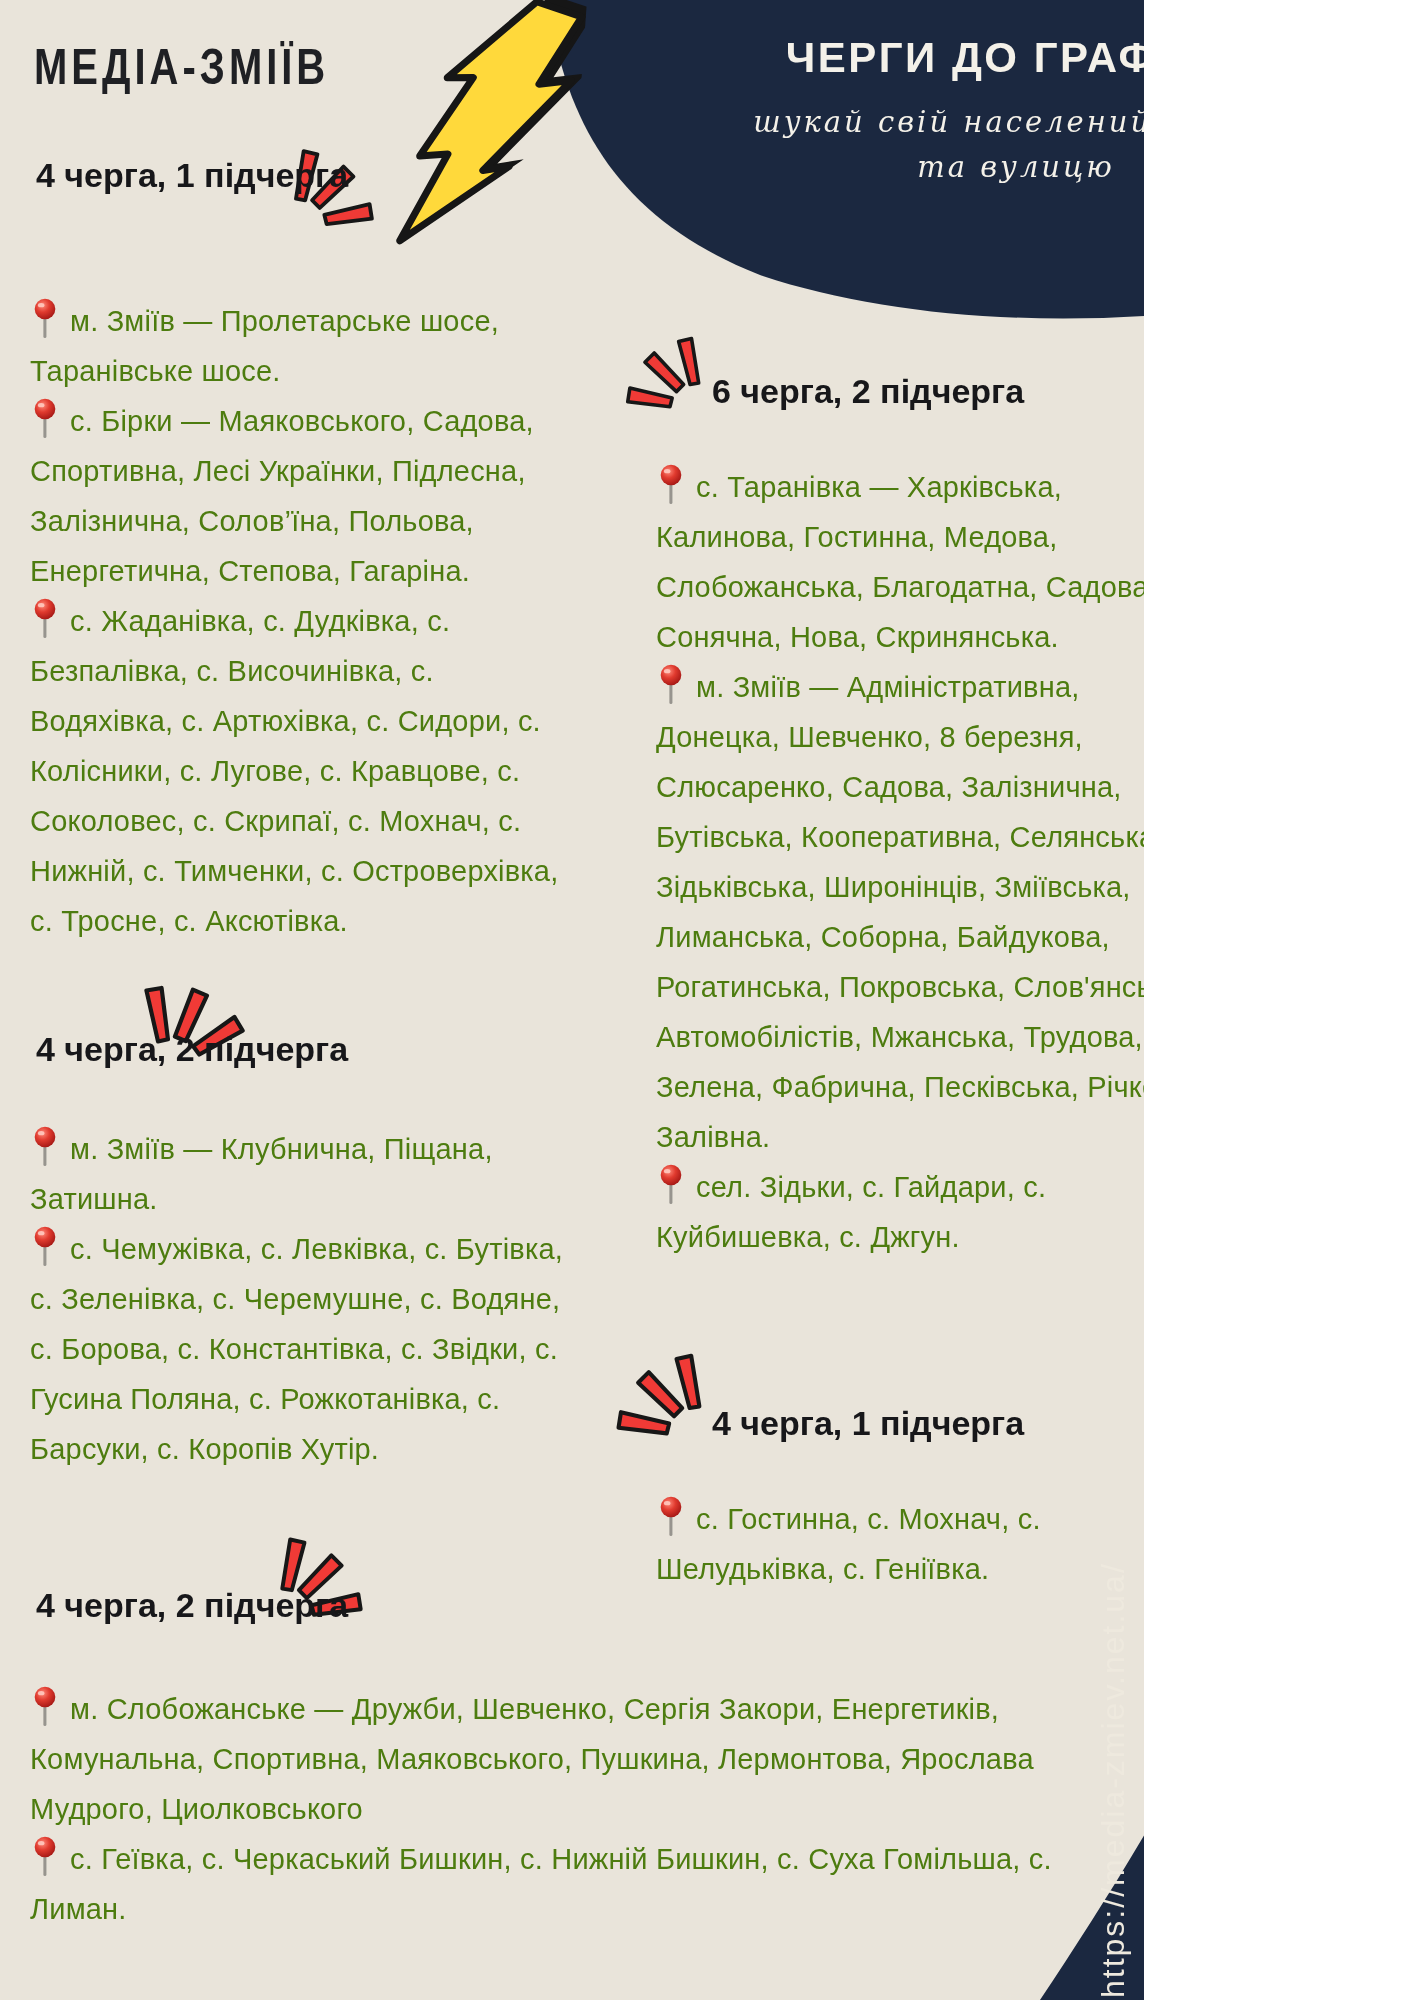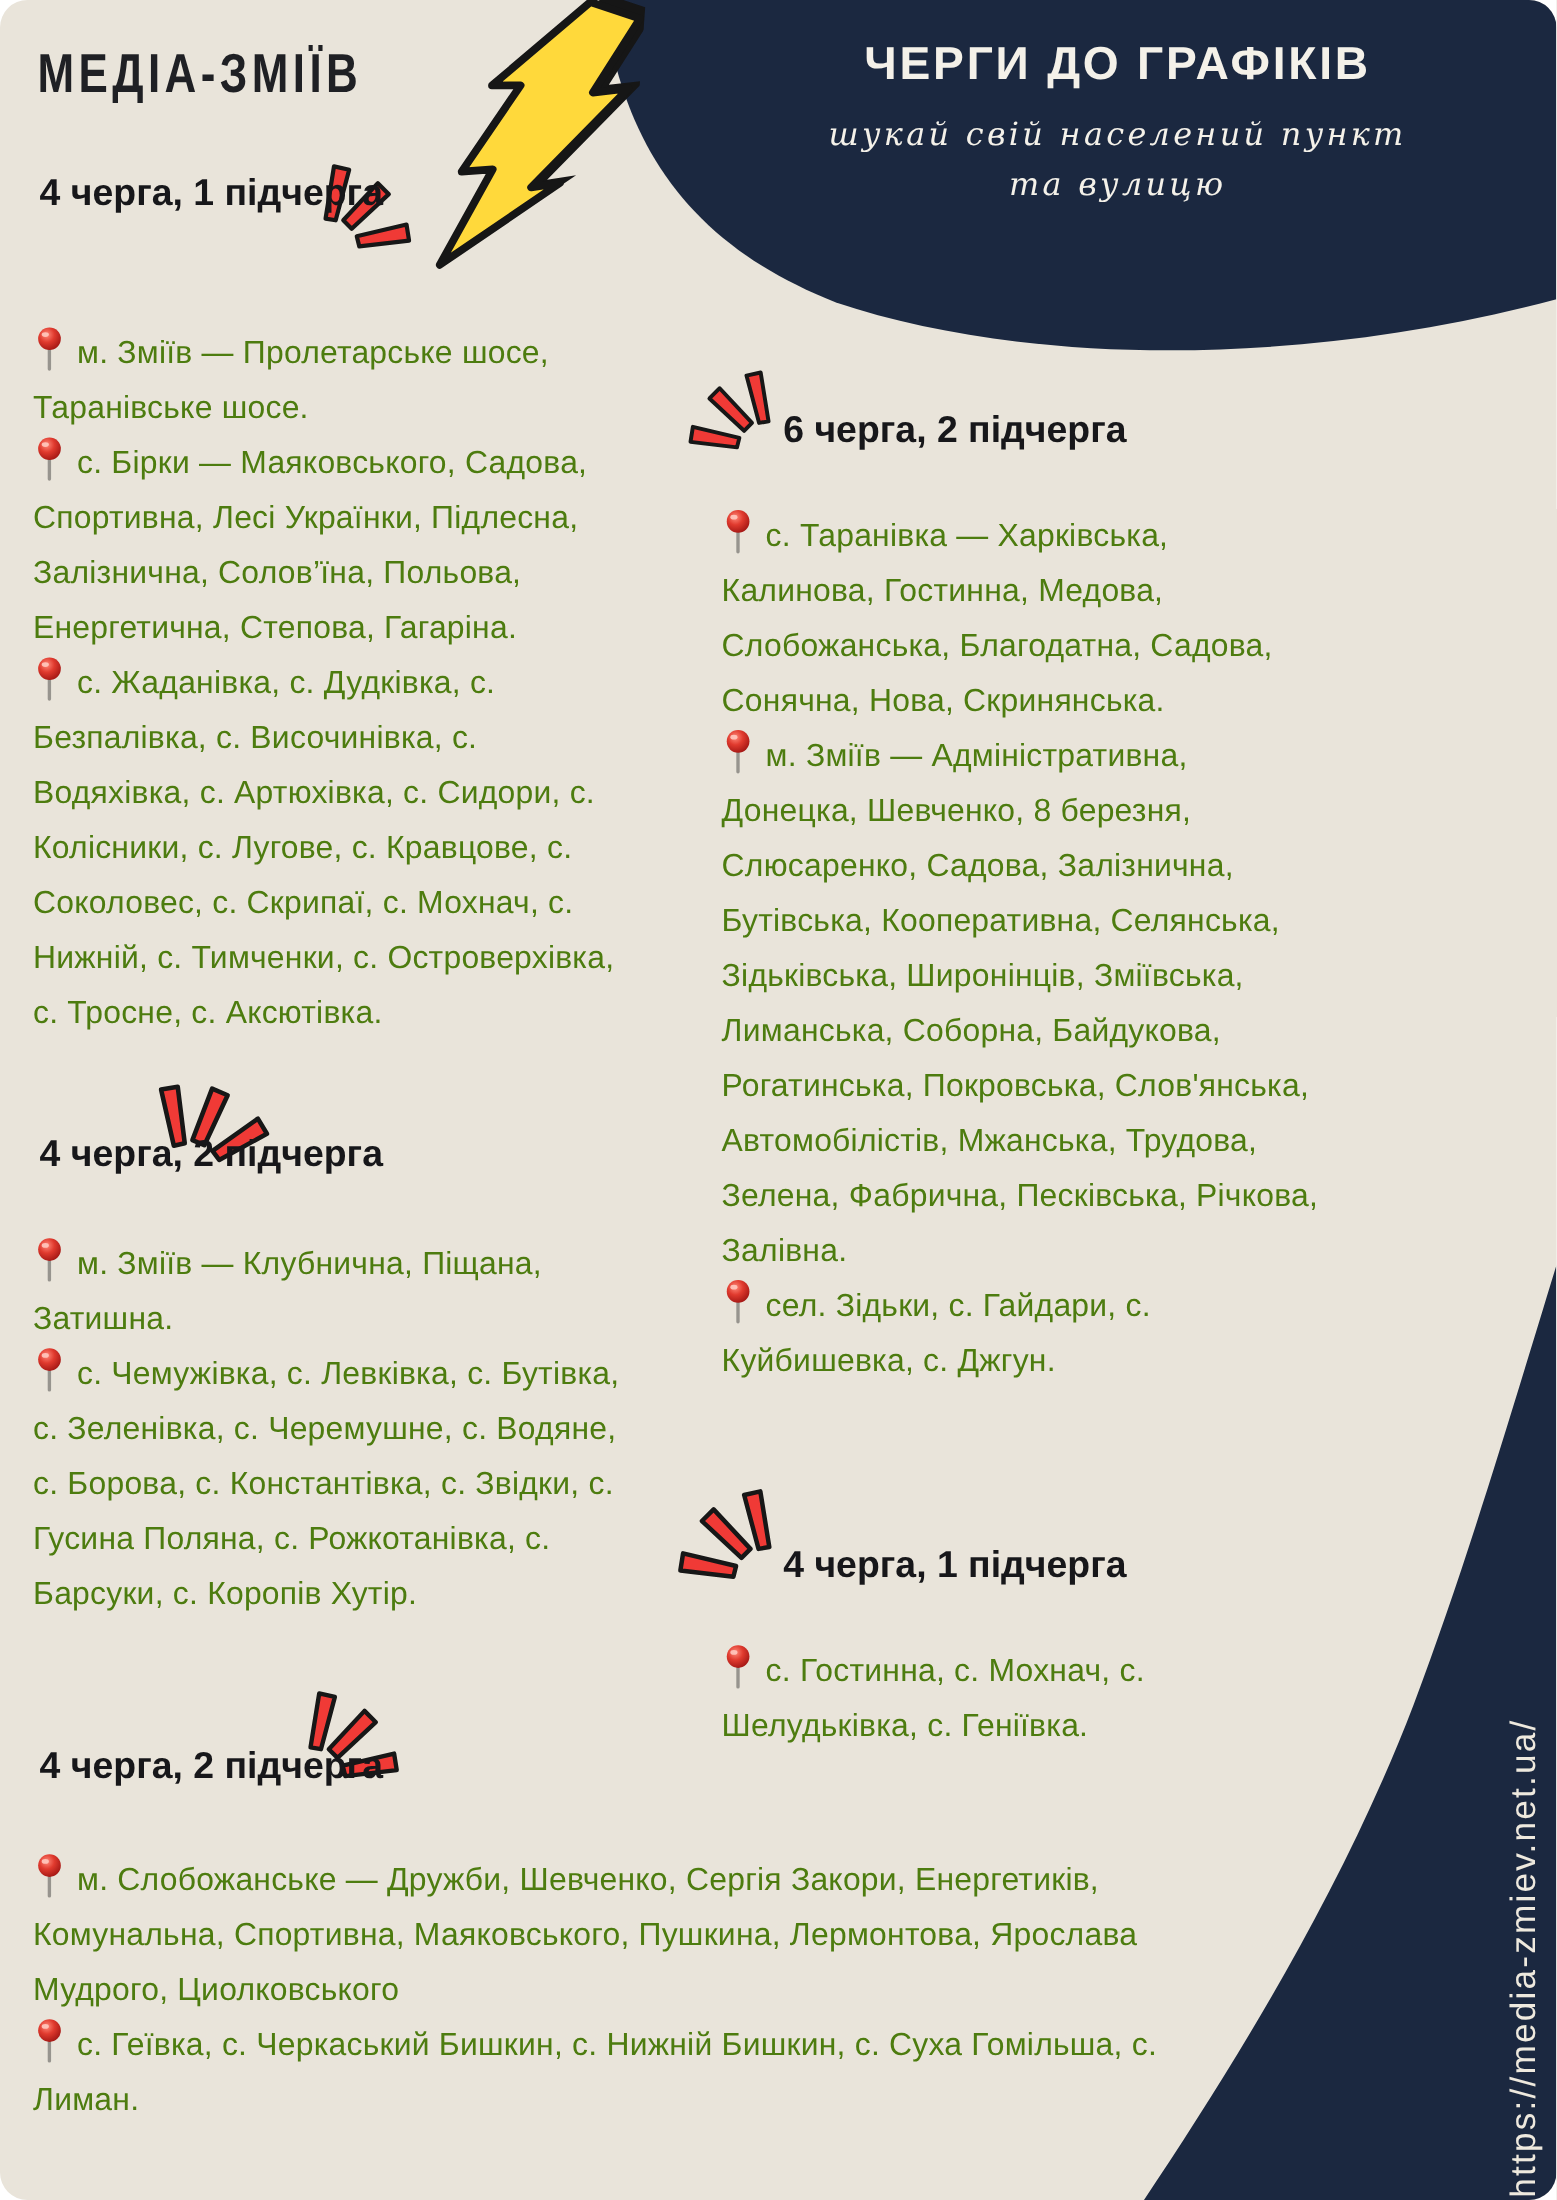--- a/index.html
+++ b/index.html
@@ -1,20 +1,19 @@
 <!DOCTYPE html>
 <html><head>
 <meta charset="utf-8">
 <style>
   html,body{margin:0;padding:0;}
   .page{
-    position:relative;width:1415px;height:2000px;overflow:hidden;
+    position:relative;width:1144px;height:2000px;overflow:hidden;
     background:#e9e4da;color:#1d1d1f;
     font-family:"Liberation Sans","DejaVu Sans",sans-serif;
-    border-radius:25px;
   }
   svg.blob{position:absolute;z-index:0;}
   .brand{
     position:absolute;left:34px;top:38px;z-index:2;
     font-size:50px;font-weight:600;letter-spacing:5px;color:#1f2024;
     transform:scaleX(.8);transform-origin:left top;white-space:nowrap;
   }
   .bolt{position:absolute;left:378px;top:-6px;z-index:3;transform:rotate(4deg);}
   .hero{position:absolute;left:636px;top:26px;width:760px;z-index:2;text-align:center;color:#f4f1e9;}
   .hero-title{font-size:42px;line-height:64px;font-weight:700;letter-spacing:2.5px;}

